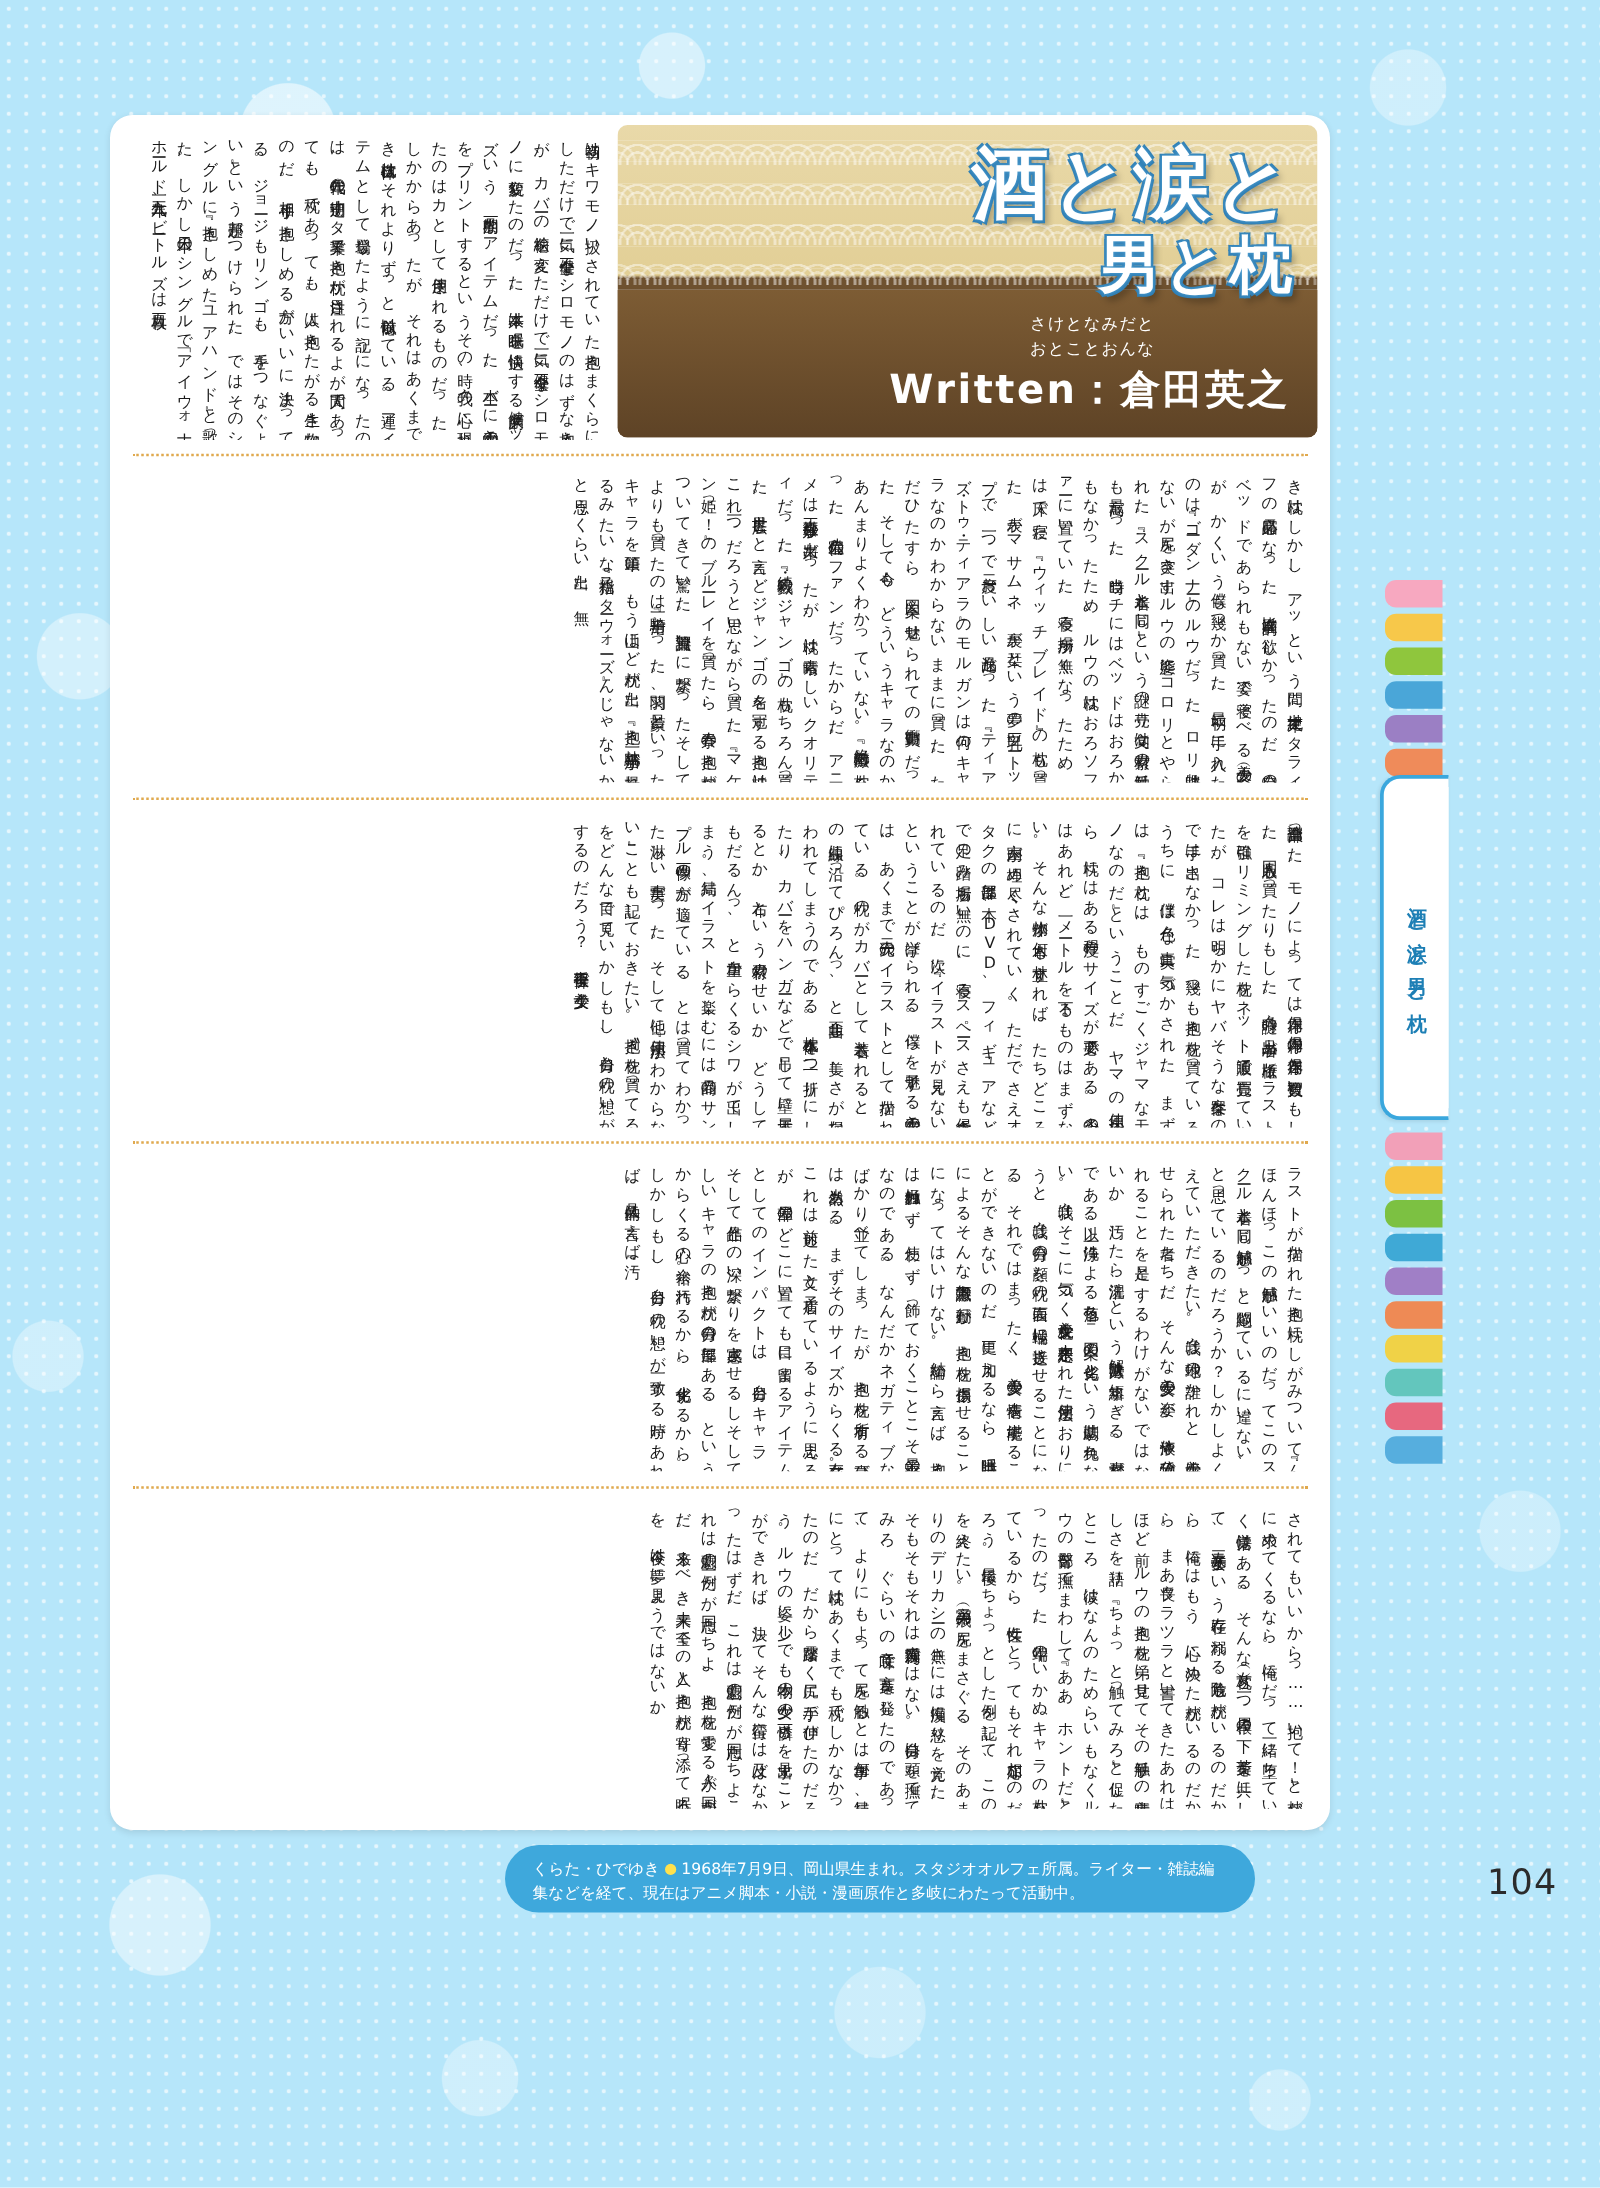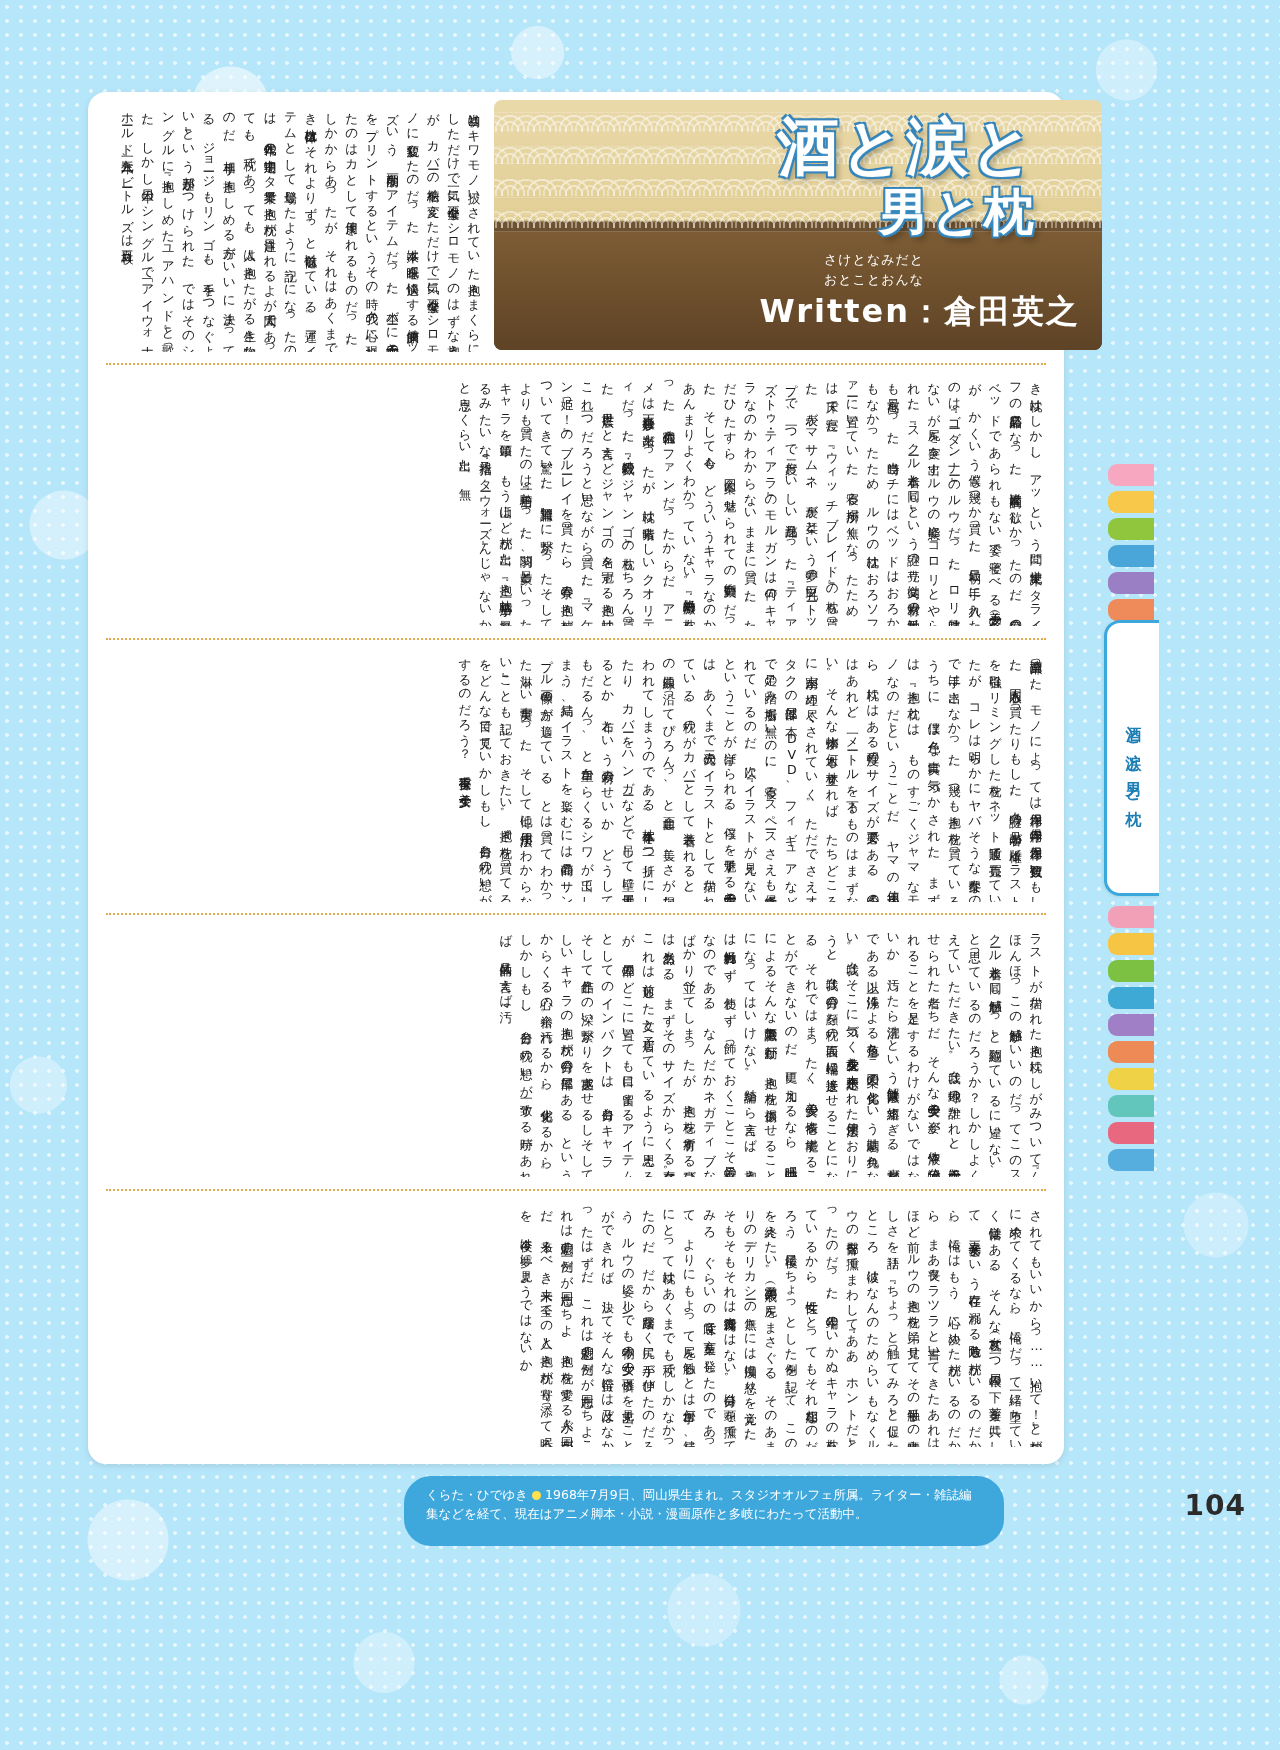--- a/index.html
+++ b/index.html
@@ -50,21 +50,21 @@
     background: #ffffff;
     border-radius: 18px;
     box-shadow: 0 2px 6px rgba(0,0,0,0.10);
   }
 
   
   #masthead {
     position: absolute;
     left: 406px;
     top: 8px;
-    width: 608px;
+    width: 560px;
     height: 250px;
     border-radius: 8px;
     overflow: hidden;
     background:
       repeating-linear-gradient(0deg, rgba(255,255,255,0.0) 0 16px, rgba(255,255,255,0.18) 16px 17px),
       radial-gradient(circle at 12% 120%, rgba(255,255,255,0.35) 0 20px, rgba(255,255,255,0) 21px),
       linear-gradient(180deg, #e9d9a9 0%, #e2cf96 48%, #6f5230 49%, #5c4226 100%);
   }
   #masthead .seigaiha {
     position: absolute;
@@ -191,21 +191,21 @@
   }
   #tabs-top { top: 464px; }
   #tabs-bottom { top: 906px; }
 
   
   #footer-bar {
     position: absolute;
     left: 404px;
     top: 1476px;
     width: 600px;
-    height: 70px;
+    height: 54px;
     background: #3ea8dc;
     border-radius: 27px;
     color: #ffffff;
     font-size: 12.5px;
     line-height: 1.55;
     padding: 9px 22px;
     box-sizing: border-box;
   }
   #footer-bar .dot {
     display: inline-block;
@@ -213,21 +213,21 @@
     border-radius: 50%;
     background: #ffe14d;
     margin: 0 4px;
     vertical-align: middle;
   }
   #page-number {
     position: absolute;
     right: 34px;
     top: 1489px;
     font-size: 28px;
-    font-weight: bold;
+    font-weight: normal;
     color: #2b2b2b;
     letter-spacing: 1px;
   }
 </style>
 </head>
 <body>
 
 <div id="bg">
   <div id="bg-dots"></div>
 </div>

